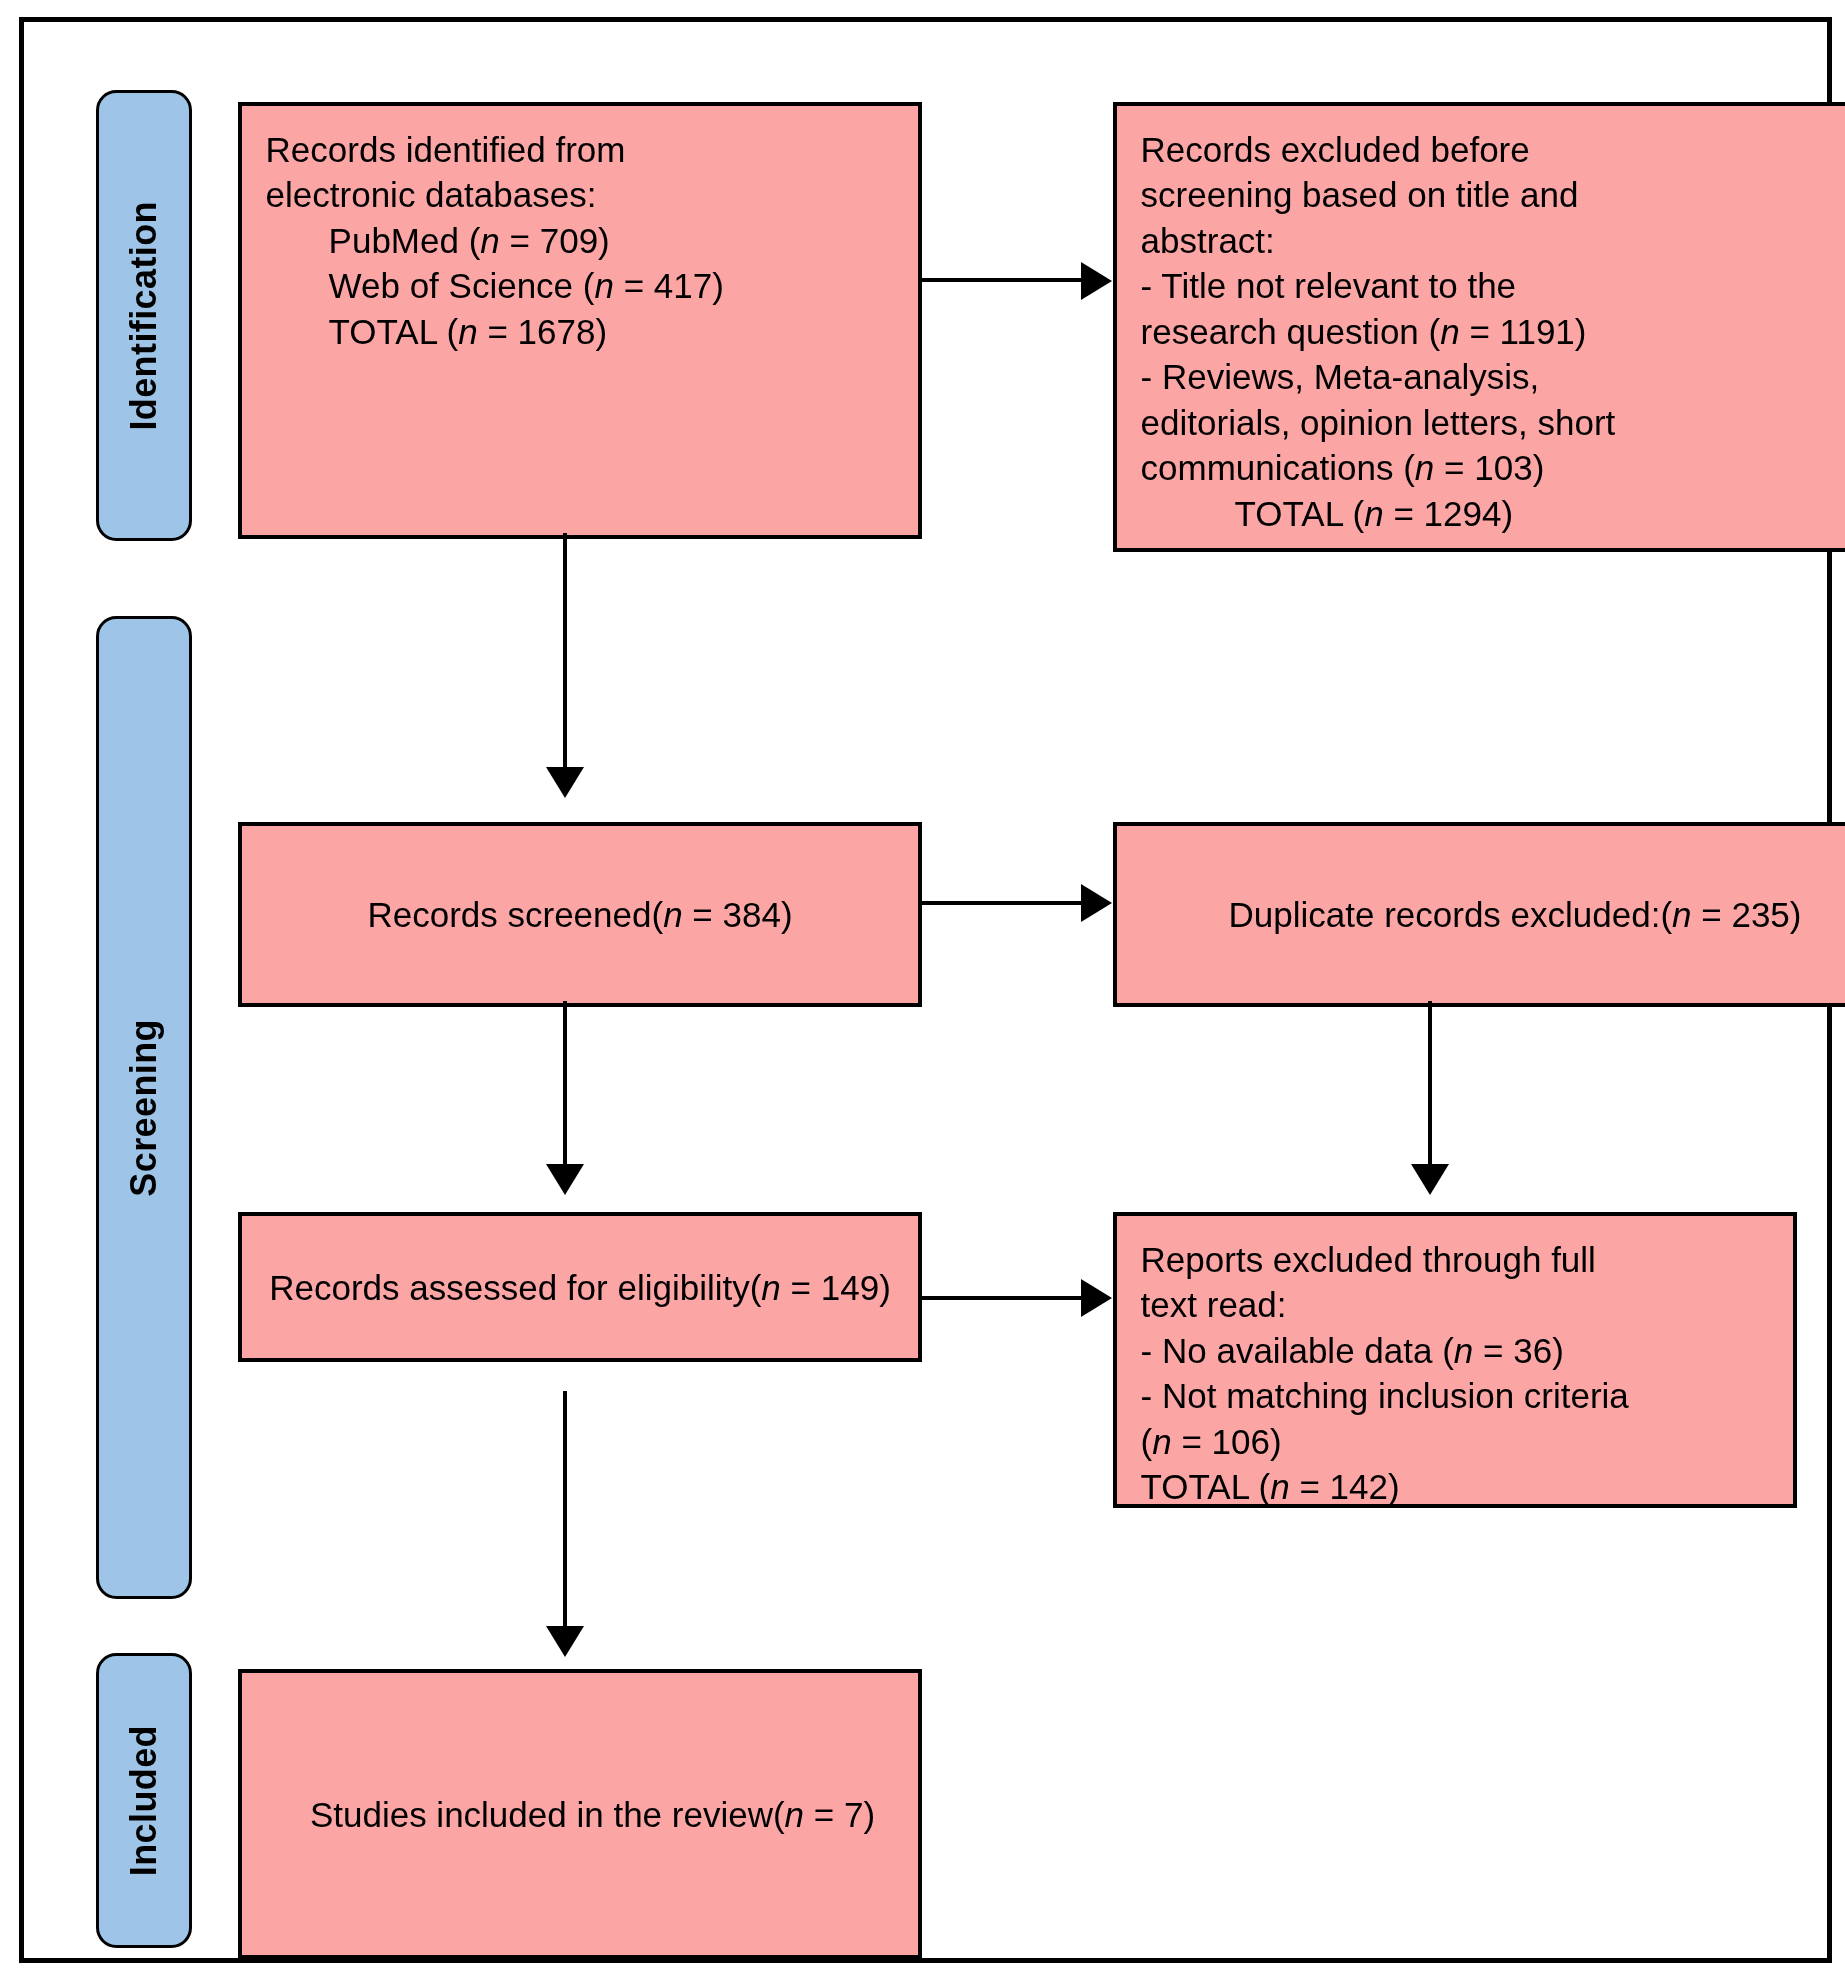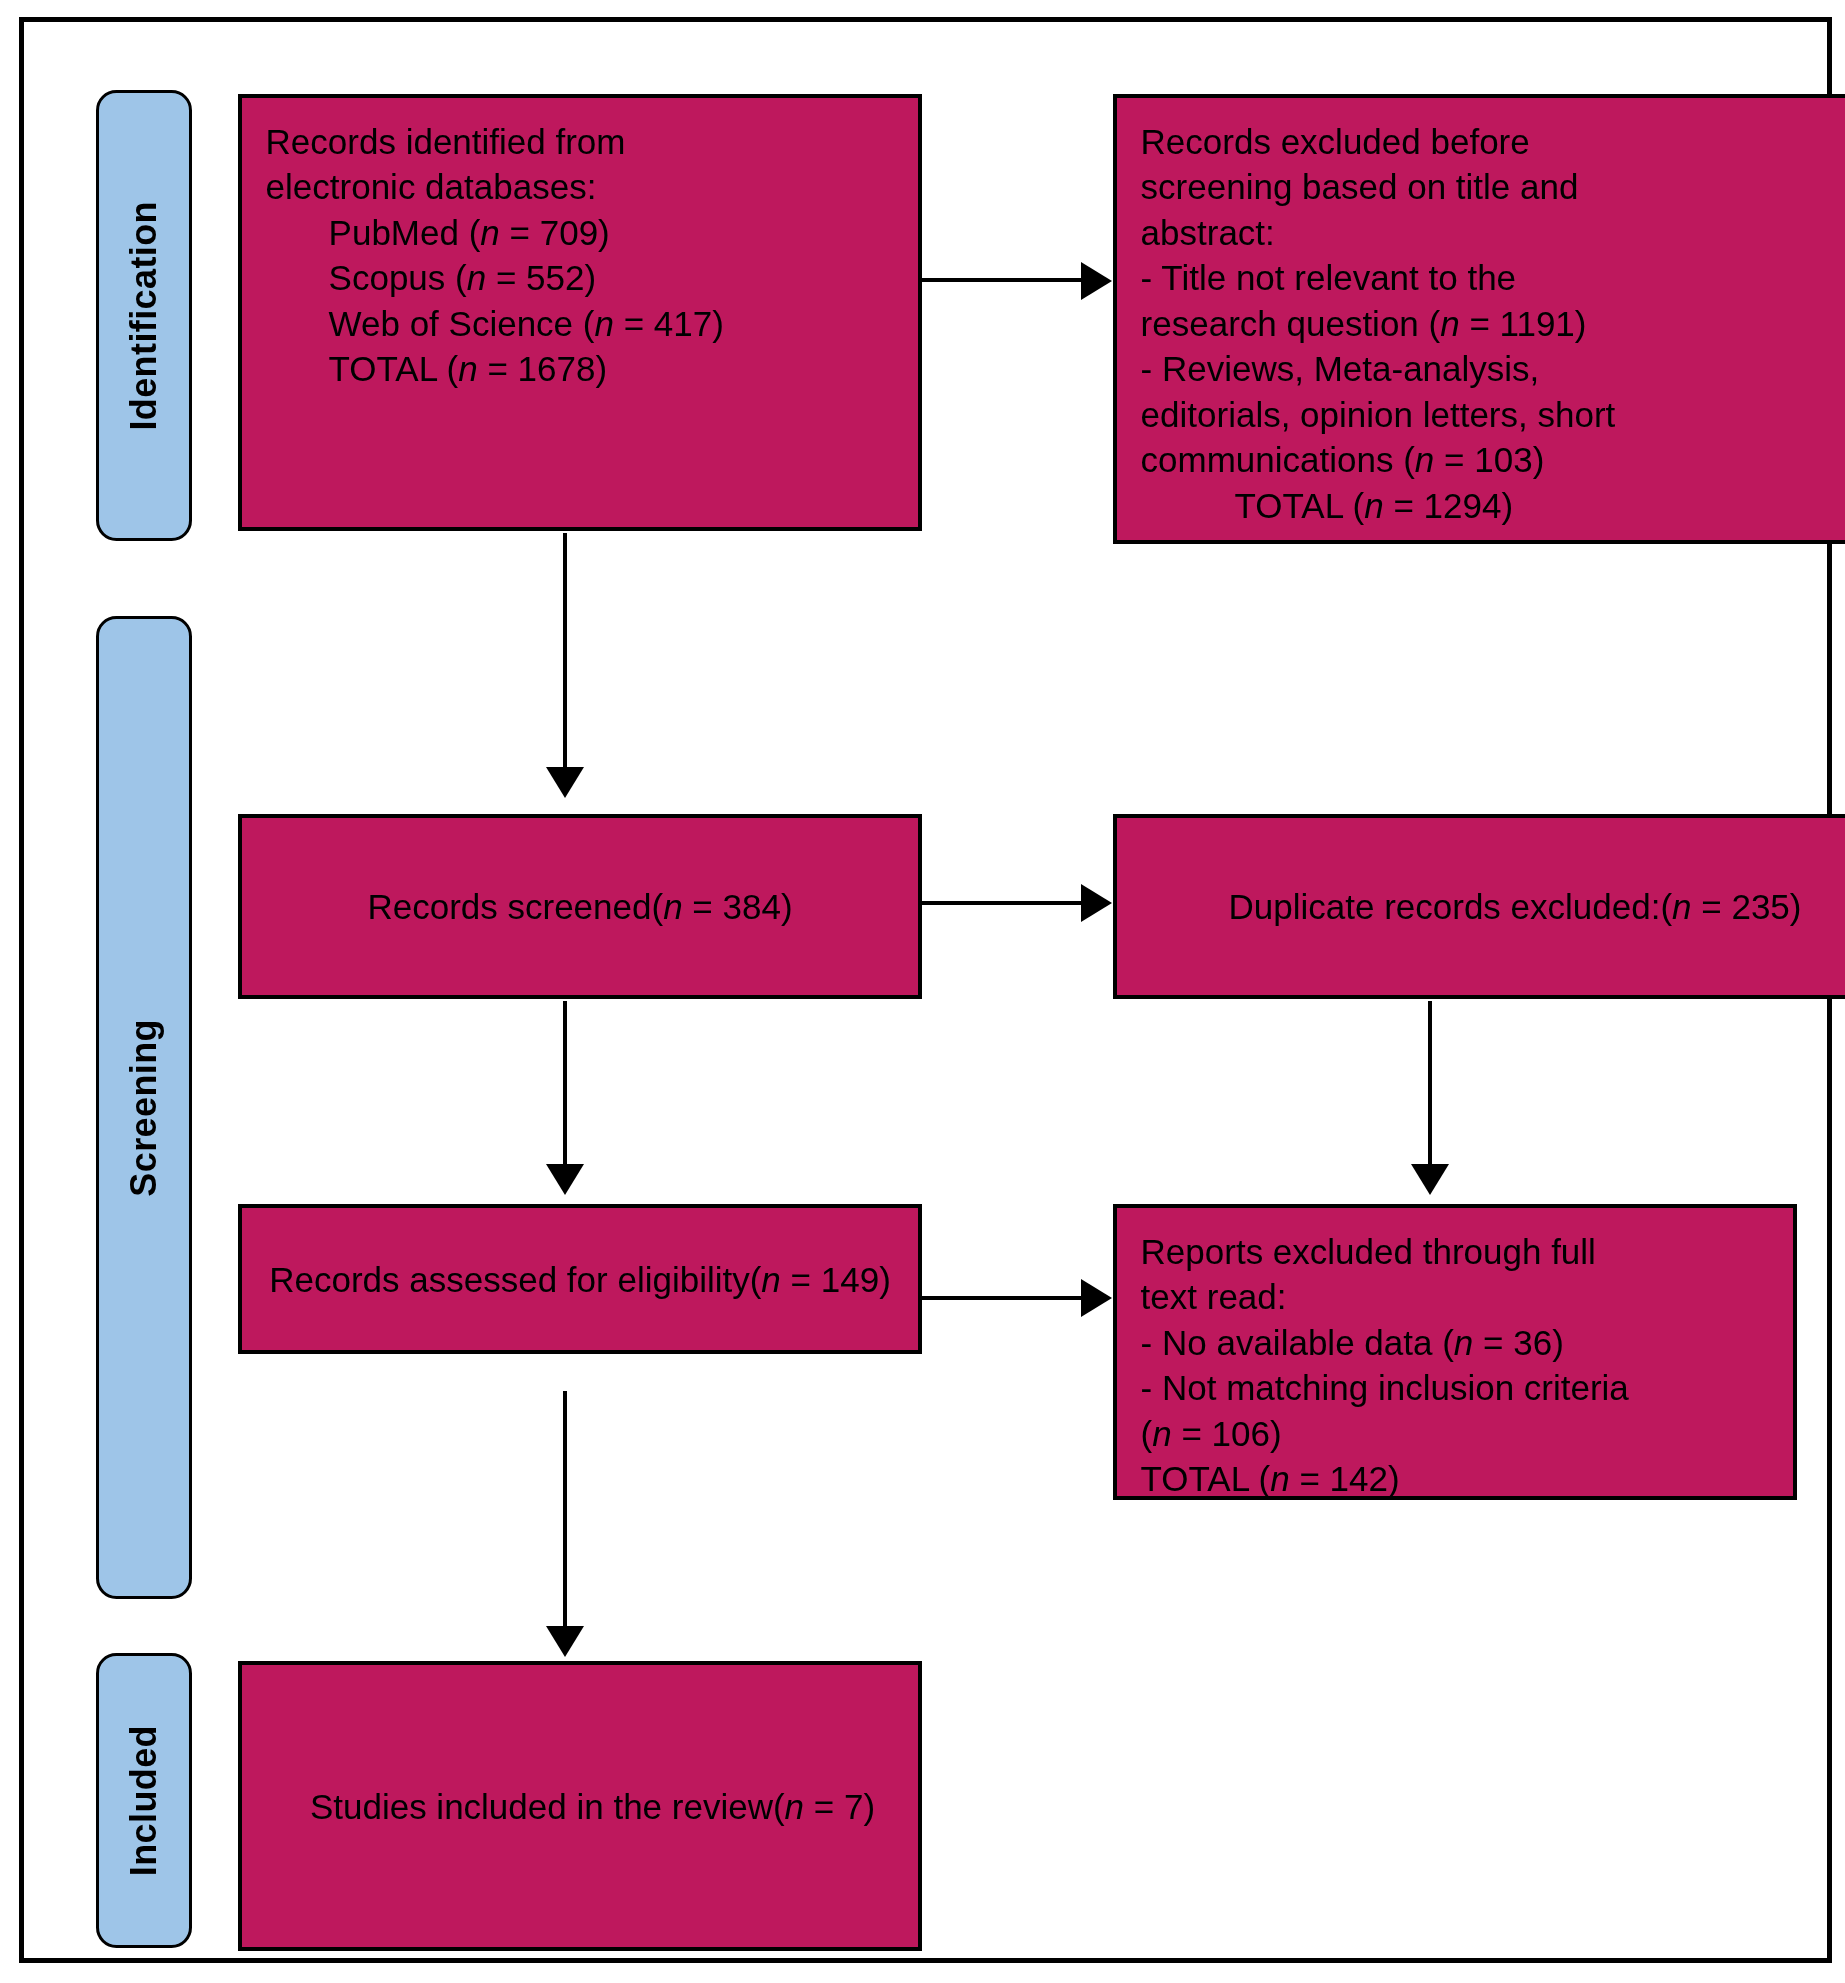--- a/index.html
+++ b/index.html
@@ -49,27 +49,28 @@
     white-space: nowrap;
     line-height: 1;
   }
   #bar-identification { left: 72px;  top: 68px;   width: 96px; height: 451px; }
   #bar-screening     { left: 72px;  top: 594px;  width: 96px; height: 983px; }
   #bar-included      { left: 72px;  top: 1631px; width: 96px; height: 295px; }
 
   
   .flow-box {
     position: absolute;
-    background: #be185d;
+    background: #fca5a5;
     border: 4.7px solid #000000;
     box-sizing: border-box;
     padding: 20.4px 23.6px;
     color: #000000;
     font-size: 35px;
     line-height: 1.30;
+    margin-top: 8px;
   }
   .flow-box .line { white-space: pre-wrap; }
   .flow-box.center-text { display: flex; align-items: center; justify-content: center; text-align: center; padding: 7.9px 19px; }
   .flow-box.top-text { display: flex; flex-direction: column; justify-content: flex-start; }
   .indent-1 { padding-left: 63px; }
   .indent-2 { padding-left: 94px; }
   em.nvar { font-style: italic; }
 
   #box-identified      { left: 214px;  top: 72px;   width: 684px;  height: 437px; }
   #box-excluded-title  { left: 1089px; top: 72px;   width: 808px;  height: 450px; }
@@ -140,21 +141,20 @@
       <span class="stage-label">Screening</span>
     </div>
     <div class="stage-bar" id="bar-included">
       <span class="stage-label">Included</span>
     </div>
 
     <div class="flow-box top-text" id="box-identified">
       <div class="line">Records identified from</div>
       <div class="line">electronic databases:</div>
       <div class="line indent-1"><span>PubMed (</span><em class="nvar">n</em><span> = 709</span><span>)</span></div>
-      <div class="line indent-1"><span>Scopus (</span><em class="nvar">n</em><span> = 552</span><span>)</span></div>
       <div class="line indent-1"><span>Web of Science (</span><em class="nvar">n</em><span> = 417</span><span>)</span></div>
       <div class="line indent-1"><span>TOTAL (</span><em class="nvar">n</em><span> = 1678</span><span>)</span></div>
     </div>
 
     <div class="flow-box top-text" id="box-excluded-title">
       <div class="line">Records excluded before</div>
       <div class="line">screening based on title and</div>
       <div class="line">abstract:</div>
       <div class="line">- Title not relevant to the</div>
       <div class="line"><span>research question (</span><em class="nvar">n</em><span> = 1191</span><span>)</span></div>

